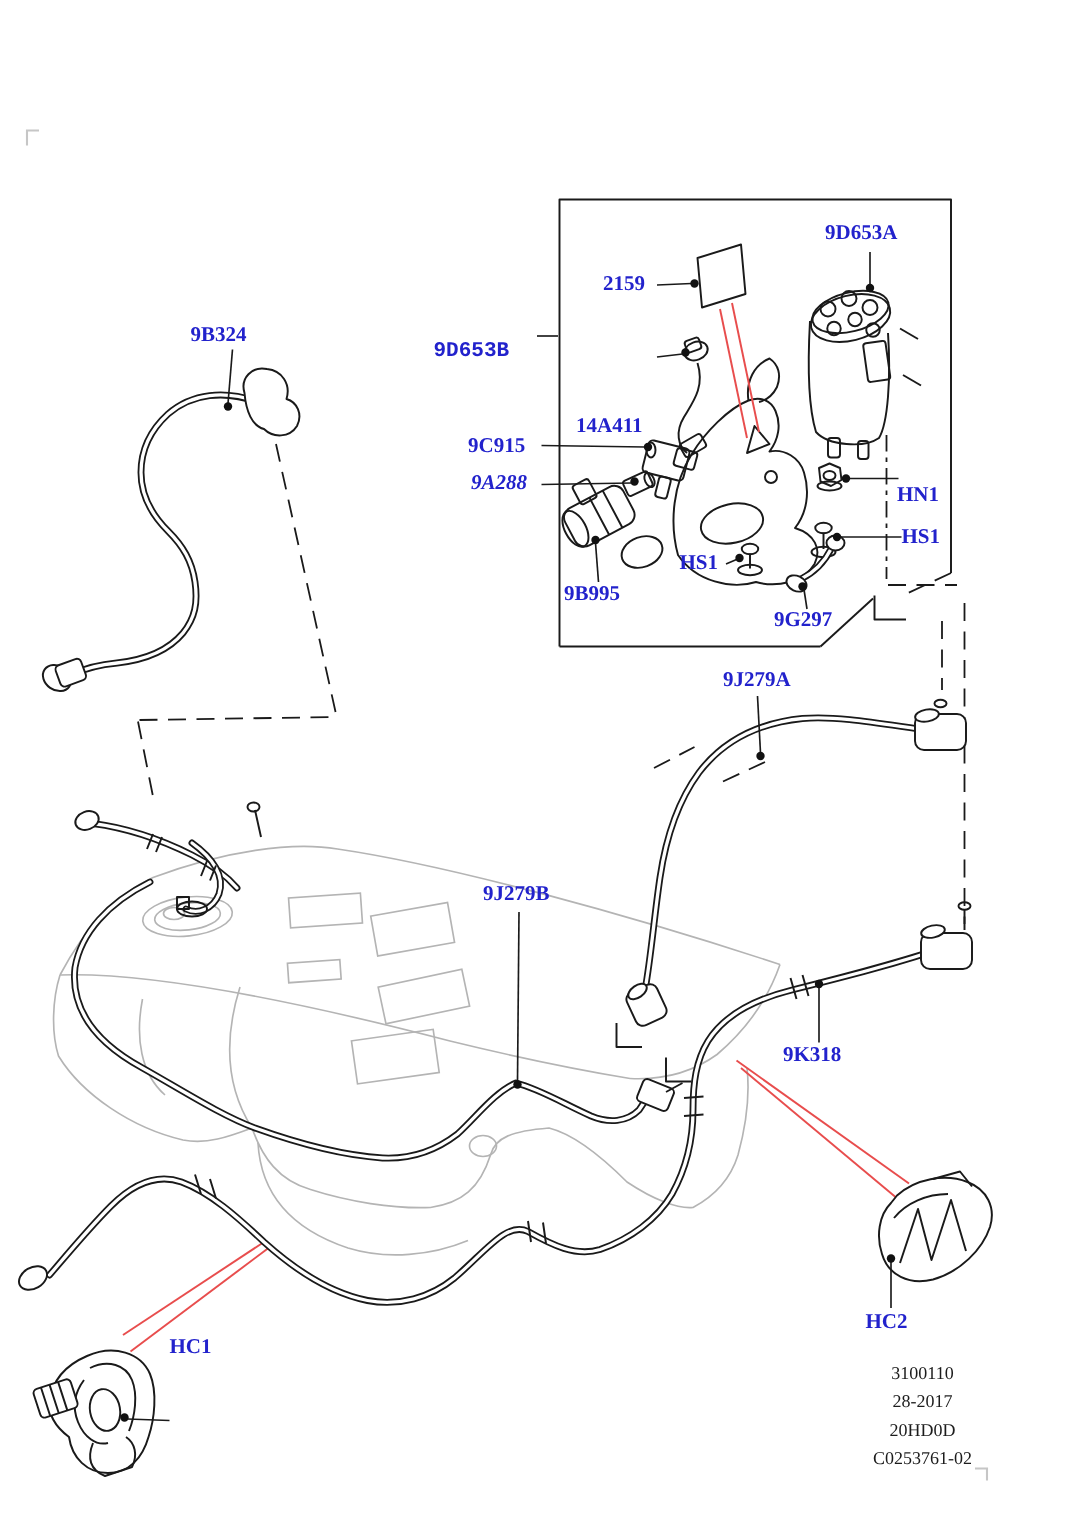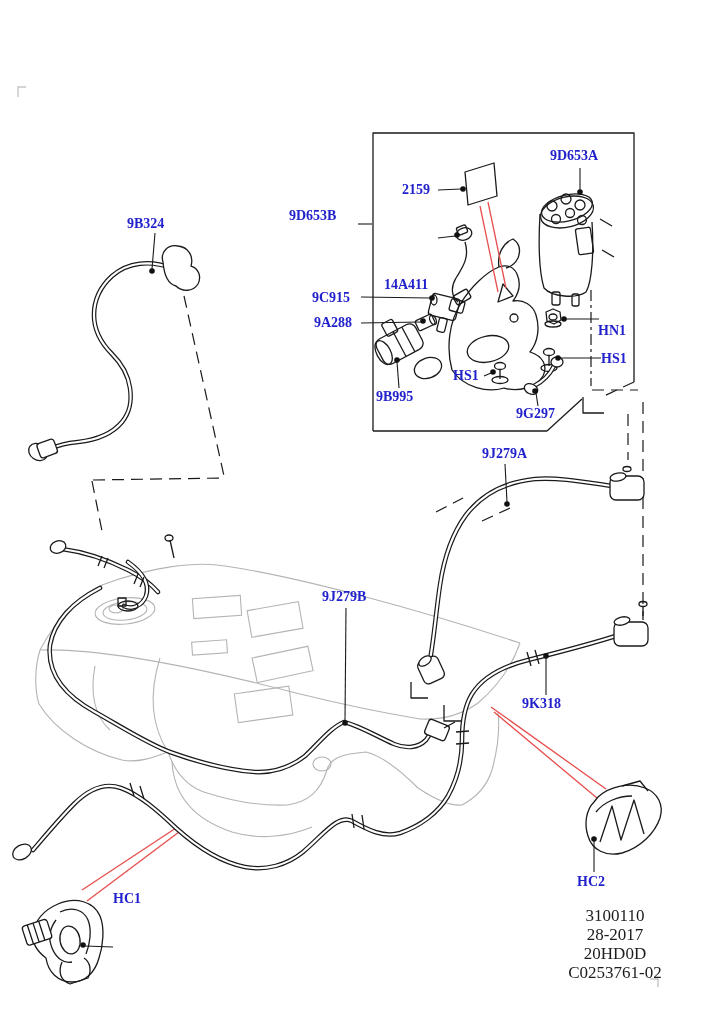--- a/index.html
+++ b/index.html
@@ -2,21 +2,21 @@
 <html><head>
 <meta charset="utf-8">
 <style>
   html,body{margin:0;padding:0;background:#ffffff;}
   .page{position:relative;width:724px;height:1024px;background:#ffffff;overflow:hidden;
         font-family:"Liberation Serif", serif;}
   svg{position:absolute;left:0;top:0;}
   .callout{position:absolute;color:#2222cc;font-weight:bold;font-size:14px;line-height:17px;
            white-space:nowrap;cursor:pointer;}
   .stamp{position:absolute;left:560px;top:906px;width:110px;text-align:center;color:#1c1c1c;
-         font-size:17px;line-height:19px;}
+         font-size:12px;line-height:19px;}
   .copyright{position:absolute;left:173px;top:979px;width:400px;text-align:center;color:#1c1c1c;
              font-size:12.5px;line-height:15px;}
   .tube-o{stroke:#1a1a1a;stroke-width:4.6;fill:none;stroke-linecap:round;stroke-linejoin:round;}
   .tube-i{stroke:#ffffff;stroke-width:2.2;fill:none;stroke-linecap:round;stroke-linejoin:round;}
   .ln{stroke:#1a1a1a;stroke-width:1.3;fill:none;stroke-linejoin:round;}
   .lnw{stroke:#1a1a1a;stroke-width:1.3;fill:#ffffff;stroke-linejoin:round;}
   .gray{stroke:#b4b4b4;stroke-width:1.1;fill:none;}
   .red{stroke:#e84d4d;stroke-width:1.3;fill:none;}
   .dash{stroke:#1a1a1a;stroke-width:1.2;fill:none;stroke-dasharray:12 7;}
   .dashdot{stroke:#1a1a1a;stroke-width:1.2;fill:none;stroke-dasharray:11 4 3 4;}
@@ -281,25 +281,25 @@
     <path class="leader" d="M546,695 L546,658"></path>
         <circle class="dot" cx="546" cy="656" r="2.8"></circle>
     <path class="leader" d="M594,872 L594,841"></path>
         <circle class="dot" cx="594" cy="839" r="2.8"></circle>
     <path class="leader" d="M113,947 L85,946"></path>
         <circle class="dot" cx="83" cy="945" r="2.8"></circle>
   </g>
 </svg>
 
 <div class="callout" style="left:127px;top:215px;">9B324</div>
-<div class="callout" style="left:289px;top:207px;">9D653B</div>
+<div class="callout" style="left:289px;top:226px;font-family:Liberation Mono, monospace;">9D653B</div>
 <div class="callout" style="left:402px;top:181px;">2159</div>
 <div class="callout" style="left:384px;top:229px;margin-top:47px;">14A411</div>
 <div class="callout" style="left:312px;top:289px;">9C915</div>
-<div class="callout" style="left:314px;top:314px;">9A288</div>
+<div class="callout" style="left:314px;top:314px;font-style:italic;">9A288</div>
 <div class="callout" style="left:376px;top:388px;">9B995</div>
 <div class="callout" style="left:453px;top:367px;">HS1</div>
 <div class="callout" style="left:516px;top:405px;">9G297</div>
 <div class="callout" style="left:550px;top:147px;">9D653A</div>
 <div class="callout" style="left:598px;top:311px;margin-top:11px;">HN1</div>
 <div class="callout" style="left:601px;top:350px;">HS1</div>
 <div class="callout" style="left:482px;top:445px;">9J279A</div>
 <div class="callout" style="left:322px;top:588px;">9J279B</div>
 <div class="callout" style="left:522px;top:695px;">9K318</div>
 <div class="callout" style="left:577px;top:873px;">HC2</div>

